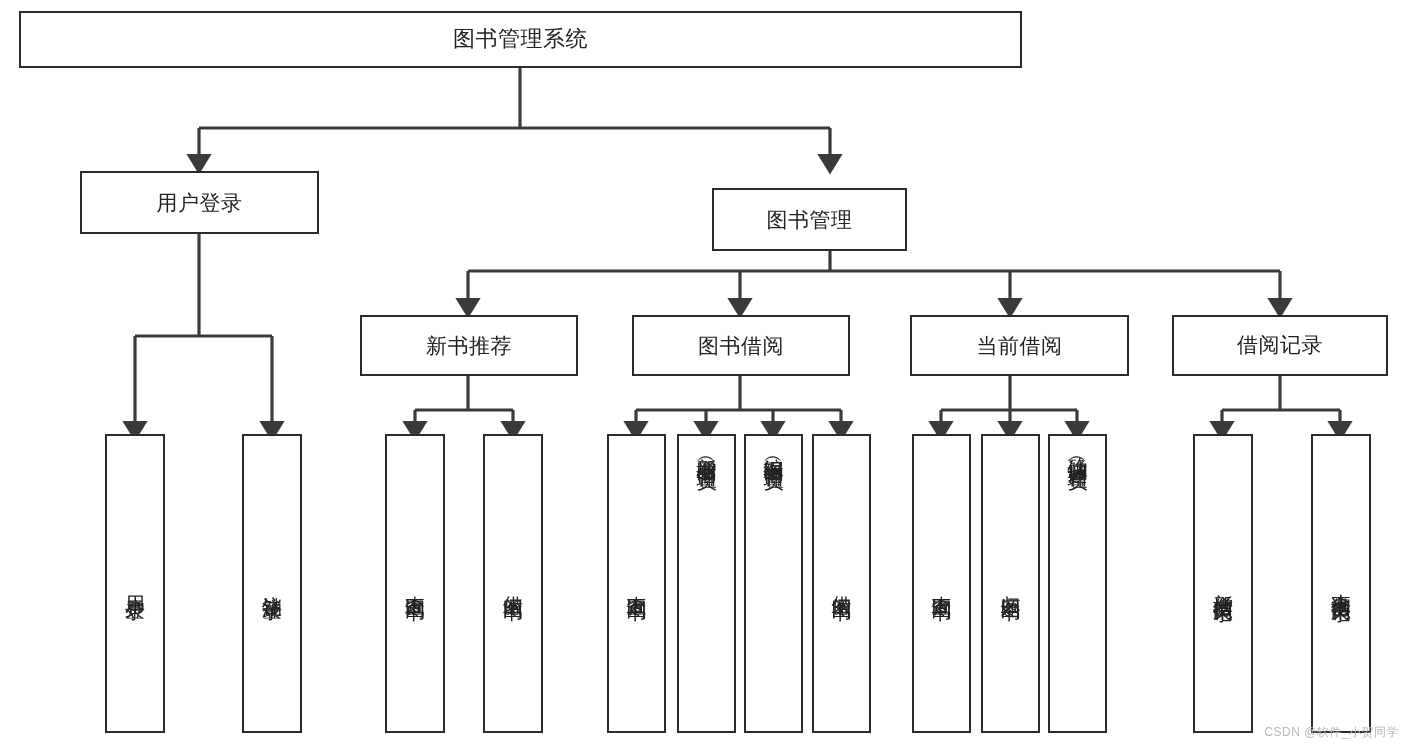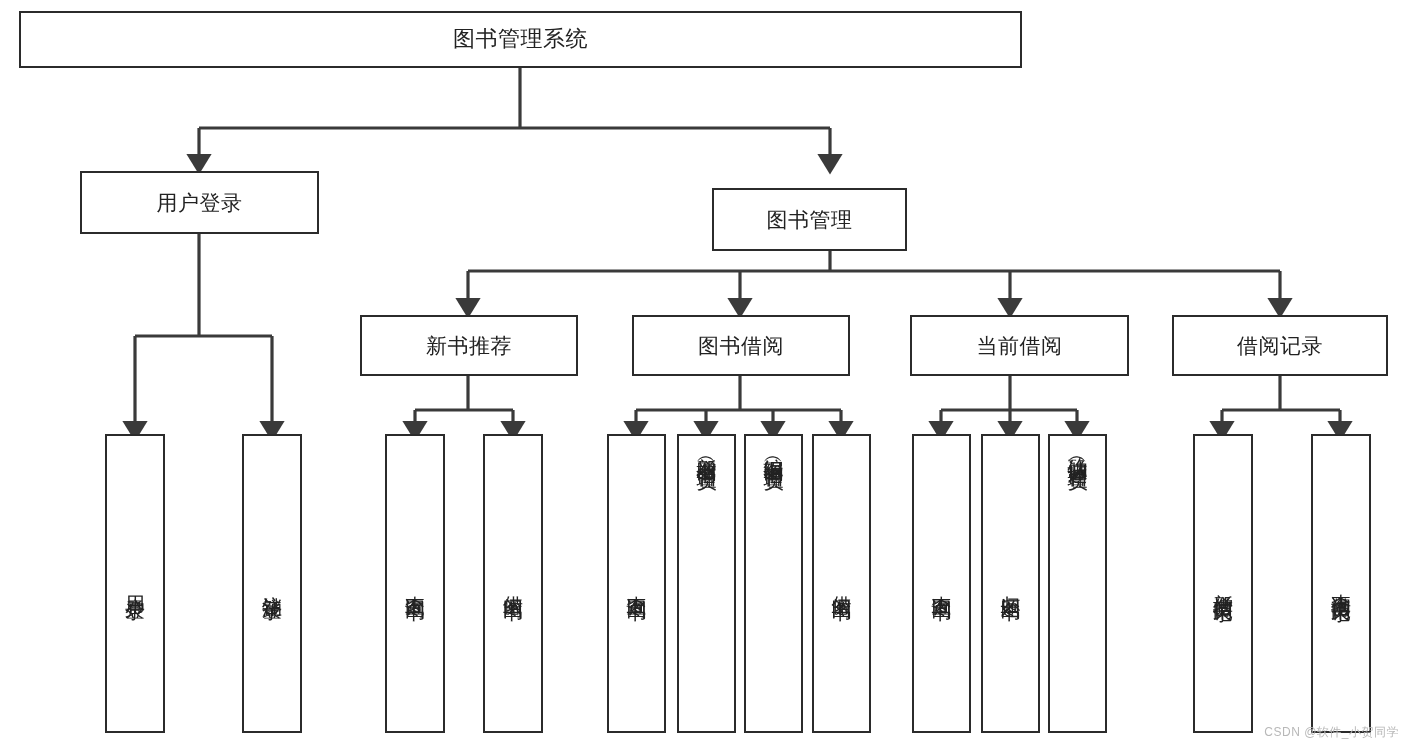--- a/index.html
+++ b/index.html
@@ -138,21 +138,21 @@
 
   <div class="node h" style="left:360px; top:315px; width:218px; height:61px;">
     <span>新书推荐</span>
   </div>
   <div class="node h" style="left:632px; top:315px; width:218px; height:61px;">
     <span>图书借阅</span>
   </div>
   <div class="node h" style="left:901px; top:315px; width:219px; height:61px;margin-left:9px;">
     <span>当前借阅</span>
   </div>
-  <div class="node h" style="left:1172px; top:315px; width:216px; height:61px;">
+  <div class="node h" style="left:1172px; top:315px; width:216px; height:61px;font-family:Liberation Serif, serif;">
     <span>借阅记录</span>
   </div>
 
   <div class="node v" style="left:105px; top:434px; width:60px; height:299px;">
     <span class="vlabel">用户登录</span>
   </div>
   <div class="node v" style="left:242px; top:434px; width:60px; height:299px;">
     <span class="vlabel">注销登录</span>
   </div>
 

